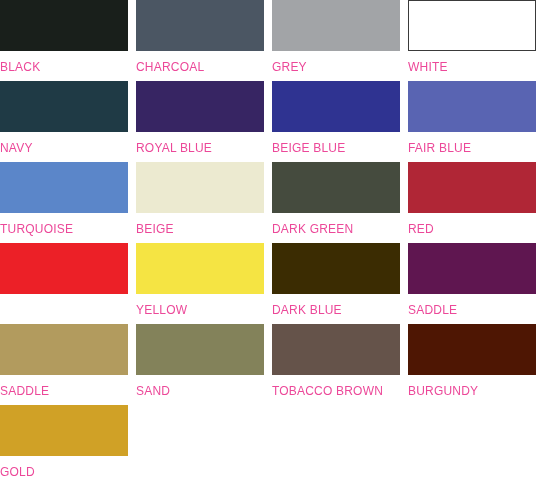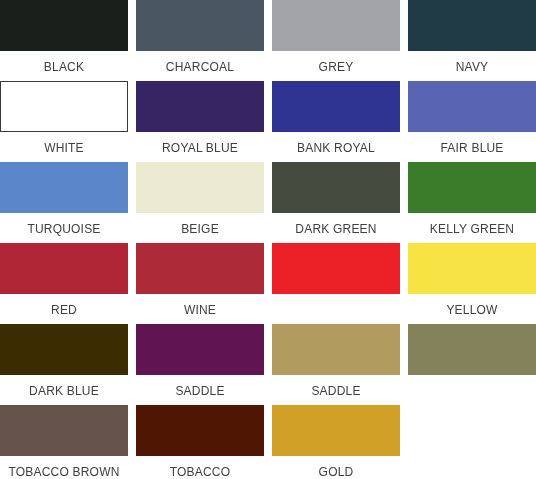--- a/index.html
+++ b/index.html
@@ -47,26 +47,25 @@
     height: 51px;
     box-sizing: border-box;
     display: block;
   }
   .swatch-chip.bordered {
     border: 1px solid #3a3a3a;
   }
   .swatch-label {
     display: block;
     width: 128px;
-    text-align: center;
     font-family: "Liberation Sans", sans-serif;
     font-size: 12px;
     line-height: 12px;
     letter-spacing: 0.2px;
-    color: #404040;
+    color: #ec4899;
     margin-top: 10px;
     white-space: nowrap;
   }
 </style>
 </head>
 <body>
 
 <div id="swatch-board">
   <div class="swatch-grid">
       <div class="swatch-cell">
@@ -75,62 +74,54 @@
       </div>
       <div class="swatch-cell">
         <div class="swatch-chip" title="CHARCOAL" style="background-color: rgb(75, 86, 99);"></div>
         <span class="swatch-label">CHARCOAL</span>
       </div>
       <div class="swatch-cell">
         <div class="swatch-chip" title="GREY" style="background-color: rgb(162, 164, 167);"></div>
         <span class="swatch-label">GREY</span>
       </div>
       <div class="swatch-cell">
+        <div class="swatch-chip bordered" title="WHITE" style="background-color: rgb(255, 255, 255);"></div>
+        <span class="swatch-label">WHITE</span>
+      </div>
+      <div class="swatch-cell">
         <div class="swatch-chip" title="NAVY" style="background-color: rgb(31, 58, 69);"></div>
         <span class="swatch-label">NAVY</span>
-      </div>
-      <div class="swatch-cell">
-        <div class="swatch-chip bordered" title="WHITE" style="background-color: rgb(255, 255, 255);"></div>
-        <span class="swatch-label">WHITE</span>
       </div>
       <div class="swatch-cell">
         <div class="swatch-chip" title="ROYAL BLUE" style="background-color: rgb(55, 37, 99);"></div>
         <span class="swatch-label">ROYAL BLUE</span>
       </div>
       <div class="swatch-cell">
         <div class="swatch-chip" title="BANK BLUE" style="background-color: rgb(47, 51, 145);"></div>
-        <span class="swatch-label">BANK ROYAL</span>
+        <span class="swatch-label">BEIGE BLUE</span>
       </div>
       <div class="swatch-cell">
         <div class="swatch-chip" title="FAIR BLUE" style="background-color: rgb(89, 100, 178);"></div>
         <span class="swatch-label">FAIR BLUE</span>
       </div>
       <div class="swatch-cell">
         <div class="swatch-chip" title="TURQUOISE" style="background-color: rgb(91, 134, 201);"></div>
         <span class="swatch-label">TURQUOISE</span>
       </div>
       <div class="swatch-cell">
         <div class="swatch-chip" title="BEIGE" style="background-color: rgb(236, 234, 208);"></div>
         <span class="swatch-label">BEIGE</span>
       </div>
       <div class="swatch-cell">
         <div class="swatch-chip" title="DARK GREEN" style="background-color: rgb(69, 75, 62);"></div>
         <span class="swatch-label">DARK GREEN</span>
       </div>
       <div class="swatch-cell">
-        <div class="swatch-chip" title="KELLY GREEN" style="background-color: rgb(58, 124, 42);"></div>
-        <span class="swatch-label">KELLY GREEN</span>
-      </div>
-      <div class="swatch-cell">
         <div class="swatch-chip" title="RED" style="background-color: rgb(176, 38, 54);"></div>
         <span class="swatch-label">RED</span>
-      </div>
-      <div class="swatch-cell">
-        <div class="swatch-chip" title="WINE" style="background-color: rgb(173, 42, 56);"></div>
-        <span class="swatch-label">WINE</span>
       </div>
       <div class="swatch-cell">
         <div class="swatch-chip" title="ORANGE" style="background-color: rgb(236, 32, 39);"></div>
       </div>
       <div class="swatch-cell">
         <div class="swatch-chip" title="YELLOW" style="background-color: rgb(245, 228, 67);"></div>
         <span class="swatch-label">YELLOW</span>
       </div>
       <div class="swatch-cell">
         <div class="swatch-chip" title="DARK BROWN" style="background-color: rgb(59, 44, 2);"></div>
@@ -139,28 +130,29 @@
       <div class="swatch-cell">
         <div class="swatch-chip" title="MAROON" style="background-color: rgb(95, 22, 80);"></div>
         <span class="swatch-label">SADDLE</span>
       </div>
       <div class="swatch-cell">
         <div class="swatch-chip" title="SADDLE" style="background-color: rgb(178, 155, 94);"></div>
         <span class="swatch-label">SADDLE</span>
       </div>
       <div class="swatch-cell">
         <div class="swatch-chip" title="SAND" style="background-color: rgb(131, 130, 90);"></div>
+        <span class="swatch-label">SAND</span>
       </div>
       <div class="swatch-cell">
         <div class="swatch-chip" title="TOBACCO BROWN" style="background-color: rgb(101, 83, 74);"></div>
         <span class="swatch-label">TOBACCO BROWN</span>
       </div>
       <div class="swatch-cell">
         <div class="swatch-chip" title="BURGUNDY" style="background-color: rgb(78, 22, 3);"></div>
-        <span class="swatch-label">TOBACCO</span>
+        <span class="swatch-label">BURGUNDY</span>
       </div>
       <div class="swatch-cell">
         <div class="swatch-chip" title="GOLD" style="background-color: rgb(208, 161, 38);"></div>
         <span class="swatch-label">GOLD</span>
       </div>
       <div class="swatch-cell empty">
         <div class="swatch-chip"></div>
         <span class="swatch-label"></span>
       </div>
     </div>

